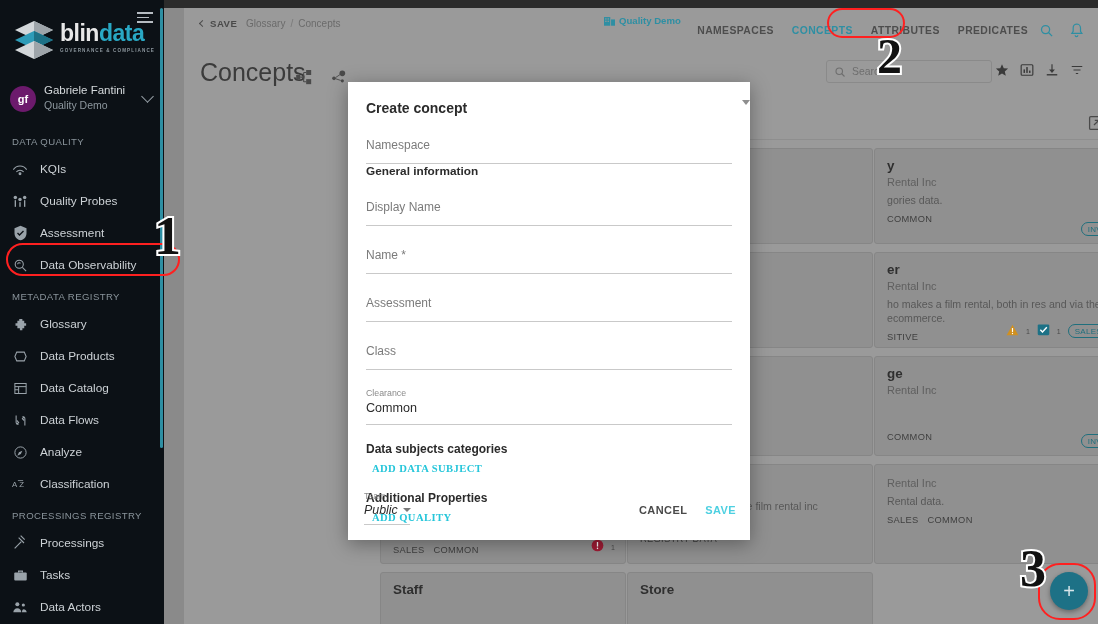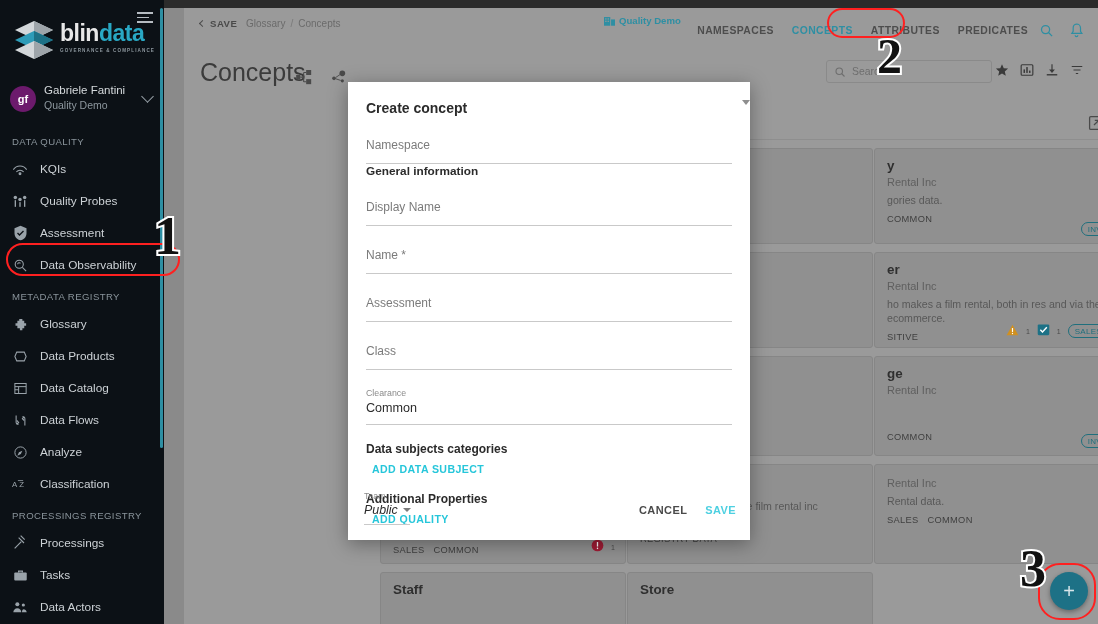--- a/index.html
+++ b/index.html
@@ -106,21 +106,21 @@
   .sect { font-size:11.8px; color:#2b2b2b; font-weight:700; }
   .sel { margin-top:18px; }
   .sel .mini { font-size:8.8px; color:#8a8a8a; }
   .sel .val { font-size:12.6px; color:#2b2b2b; margin-top:3px; }
   .sel .ln { height:1px; background:#c9c9c9; margin-top:9px; }
   .caret { position:absolute; right:0; top:18px; width:0; height:0;
            border-left:4.5px solid transparent; border-right:4.5px solid transparent; border-top:5px solid #8e8e8e; }
   .blk { margin-top:17px; }
   .blk .bt { font-size:12px; font-weight:700; color:#2b2b2b; }
   .blk .act { font-size:10.6px; font-weight:700; color:#26c6da; letter-spacing:.4px;
-              margin-top:7px; margin-left:6px; cursor:pointer; }
+              margin-top:7px; margin-left:6px; cursor:pointer;font-family:Liberation Serif, serif; }
   .mfoot { position:absolute; left:0; bottom:0; width:402px; height:58px; }
   .team { position:absolute; left:16px; top:9px; }
   .team .mini { font-size:8.8px; color:#8a8a8a; }
   .team .val { font-size:12.4px; font-style:italic; color:#2b2b2b; margin-top:2px; }
   .team .ln { width:46px; height:1px; background:#c9c9c9; margin-top:7px; }
   .team .cr { display:inline-block; width:0; height:0; margin-left:5px; vertical-align:2px;
               border-left:4px solid transparent; border-right:4px solid transparent; border-top:4.5px solid #7a7a7a; }
   .mbtns { position:absolute; right:14px; top:22px; display:flex; gap:18px; }
   .mbtns .b { font-size:11px; font-weight:700; letter-spacing:.4px; cursor:pointer; }
   .b-cancel { color:#4a4a4a; } .b-save { color:#4dd0e1; }

